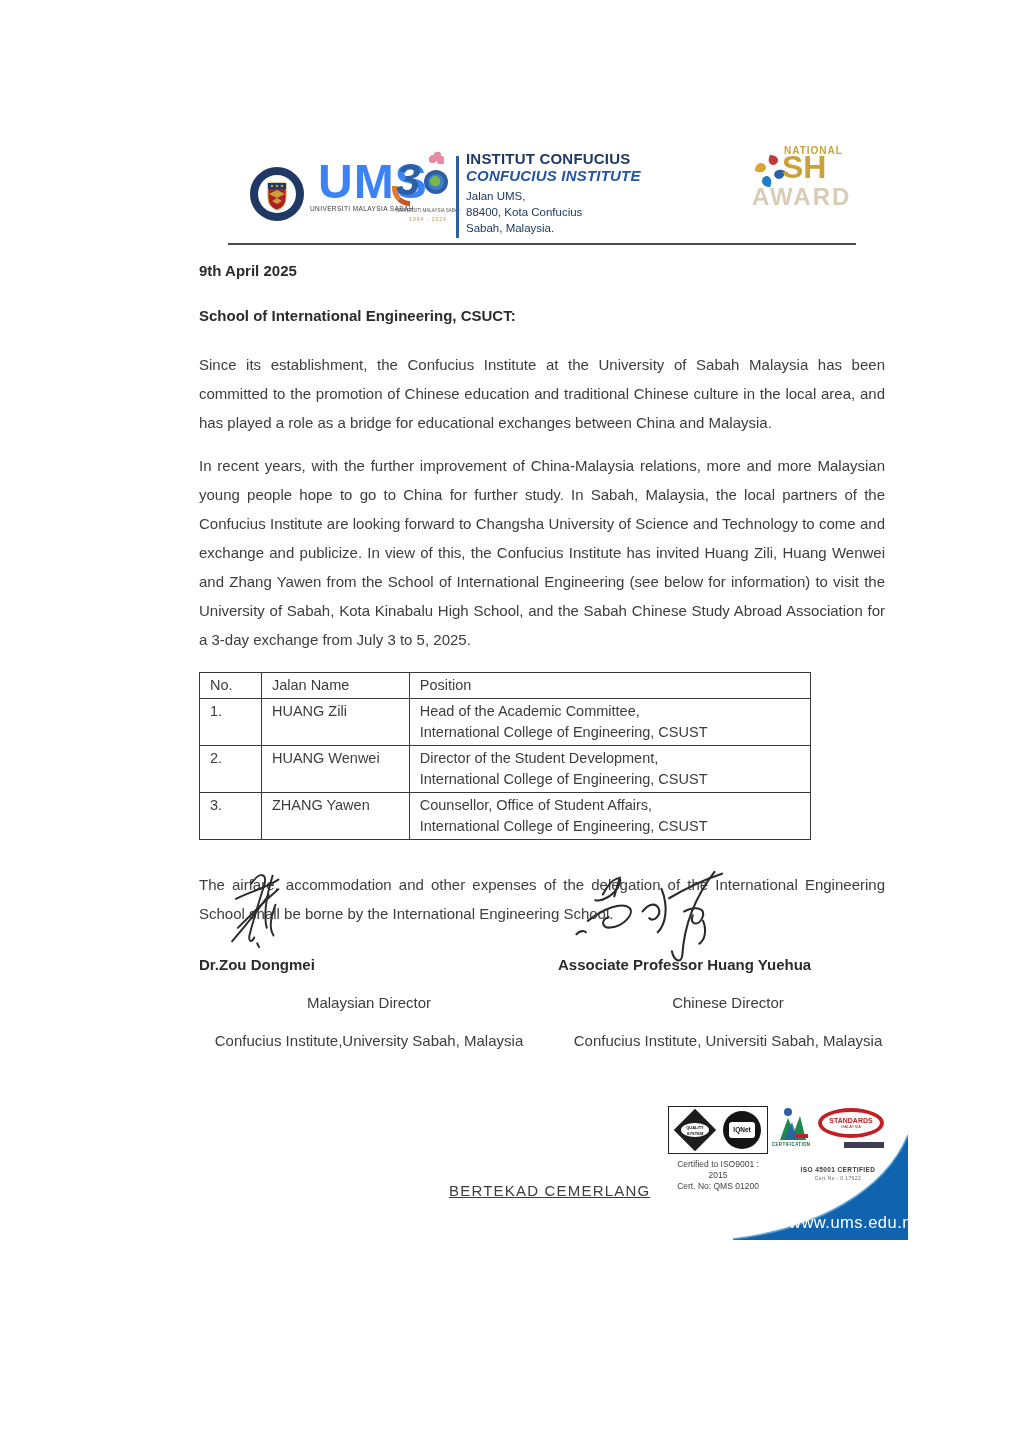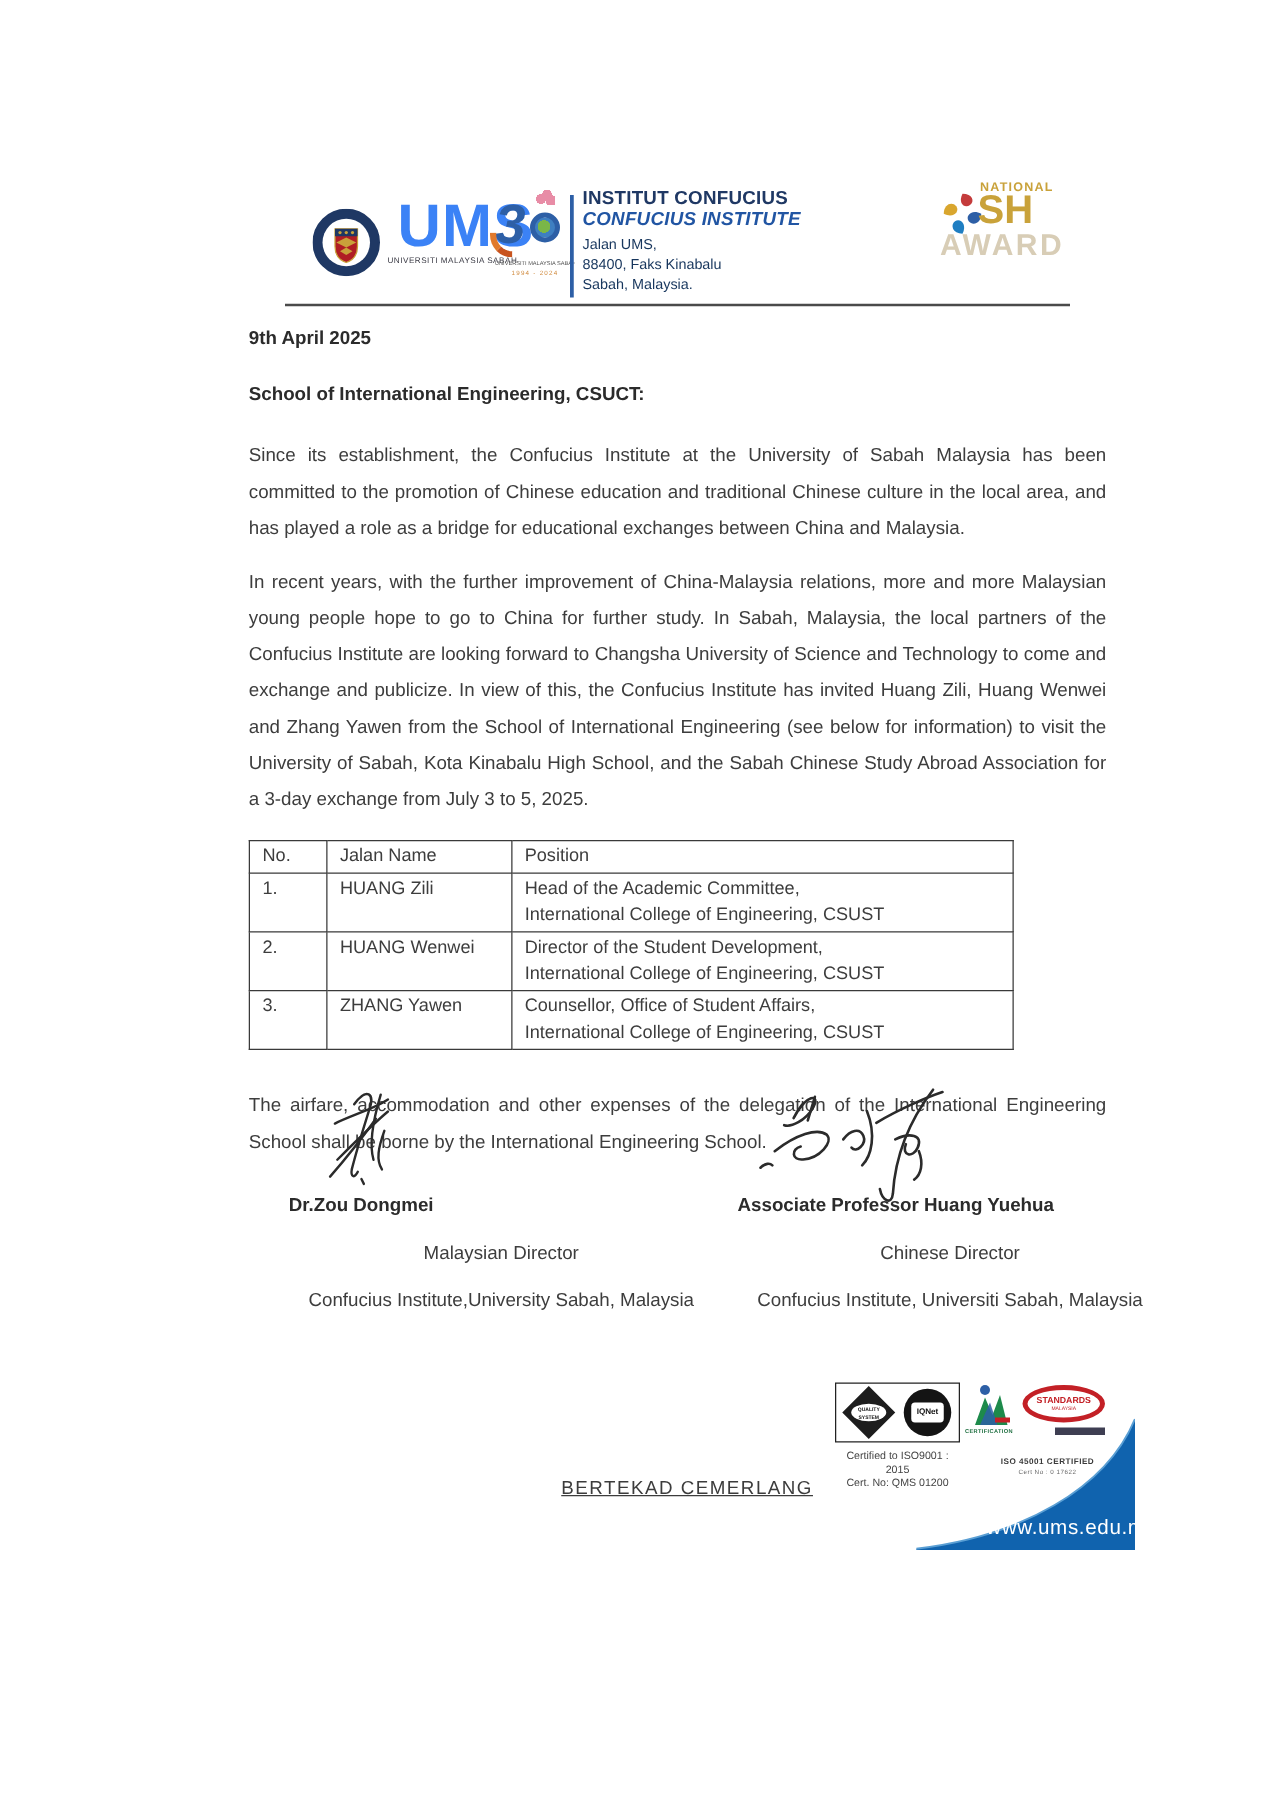--- a/index.html
+++ b/index.html
@@ -82,21 +82,21 @@
     text-align: left; vertical-align: top; font-weight: normal;
     line-height: 21px;
   }
   .roster th { height: 24px; }
   .col-no { width: 62px; }
   .col-name { width: 148px; }
   .col-pos { width: 402px; }
 
   
   .sig-area { position: absolute; left: 199px; top: 868px; width: 686px; }
-  .sig-col { position: absolute; top: 0; width: 340px; margin-left: 32px; }
+  .sig-col { position: absolute; top: 0; width: 340px; }
   .sig-col.left { left: 0; }
   .sig-col.right { left: 359px; }
   .sig-img { height: 82px; position: relative; }
   .sig-img.left-pad { padding-left: 22px; }
   .sig-name { font-weight: bold; color: #2b2b2b; font-size: 15px; margin-top: 6px; }
   .sig-line { font-size: 15px; color: #3d3d3d; margin-top: 21px; text-align: center; }
 
   
   .motto { position: absolute; left: 449px; top: 1182px; font-size: 15px; color: #3c3c3c; letter-spacing: 1.2px; text-decoration: underline; }
 
@@ -162,21 +162,21 @@
     </div>
 
     <div class="vdivider"></div>
 
     <div class="inst-block">
       <div class="inst-ms">INSTITUT CONFUCIUS</div>
       <div class="inst-en">CONFUCIUS INSTITUTE</div>
       <div class="contact-grid">
         <div class="addr-col">
           <div>Jalan UMS,</div>
-          <div>88400, Faks Kinabalu</div>
+          <div>88400, Kota Confucius</div>
           <div>Sabah, Malaysia.</div>
         </div>
       </div>
     </div>
 
     <div class="osh">
       <div class="national">NATIONAL</div>
       <svg class="swirl" viewBox="0 0 40 40">
         <path d="M20,4 C28,4 30,10 26,13 C22,16 16,12 20,4 Z" fill="#c43b3b"></path>
         <path d="M35,20 C35,28 28,30 25,26 C22,22 27,16 35,20 Z" fill="#2d5fa6"></path>

